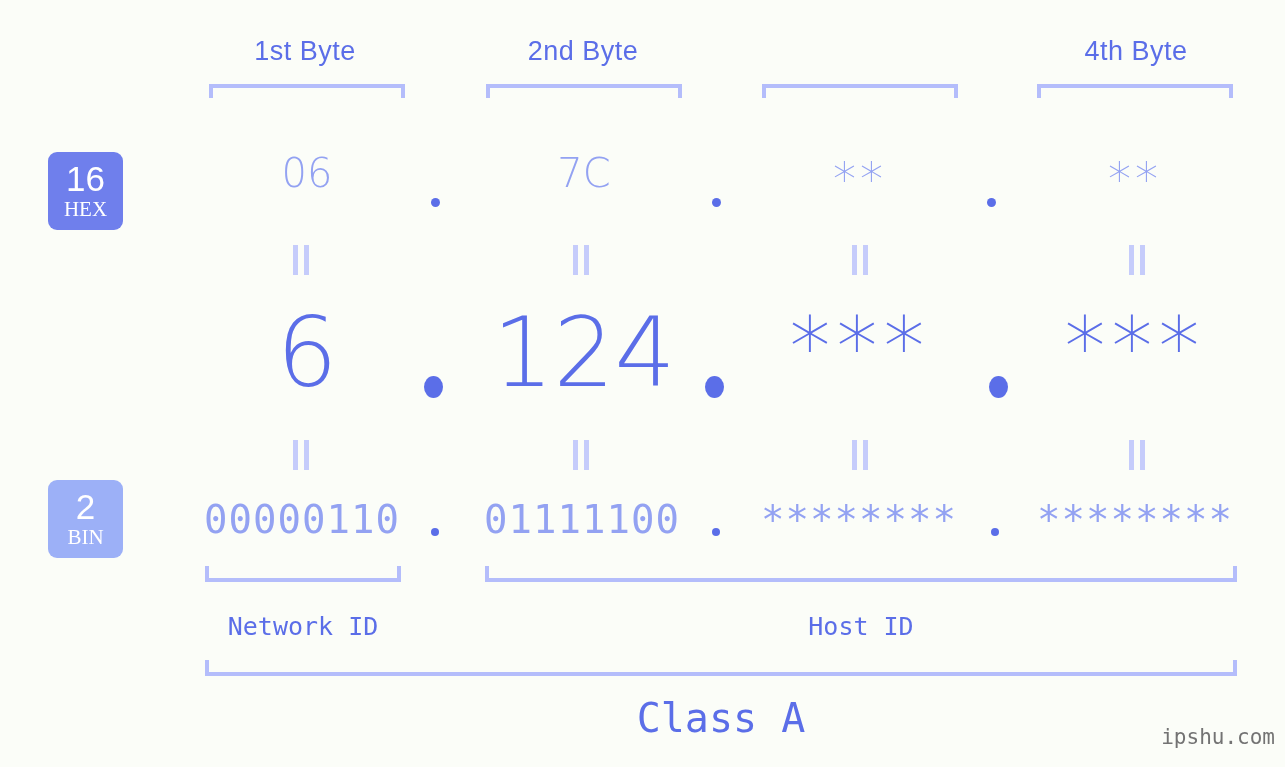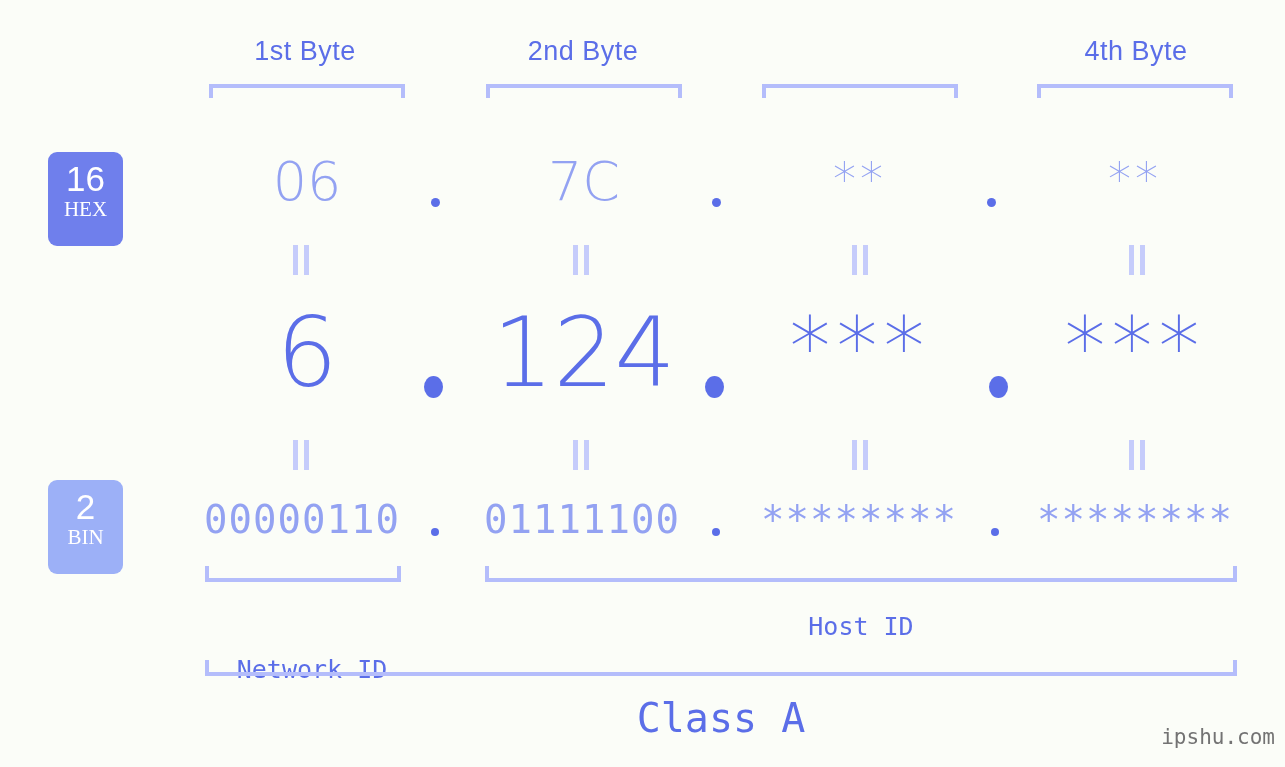--- a/index.html
+++ b/index.html
@@ -51,21 +51,21 @@
 
   
   .badge {
     position: absolute;
     width: 75px;
     border-radius: 9px;
     color: #ffffff;
     text-align: center;
     box-sizing: border-box;
     padding-top: 9px;
-    padding-bottom: 26px;
+    padding-bottom: 10px;
     line-height: 1;
   }
   .badge .num {
     display: block;
     font-size: 35px;
     font-weight: 400;
     letter-spacing: 0px;
   }
   .badge .nm {
     display: block;
@@ -80,21 +80,21 @@
 
   
   .cell {
     position: absolute;
     text-align: center;
     white-space: nowrap;
   }
 
   .row-hex .cell {
     color: #93a2f2;
-    font-size: 54px;
+    font-size: 40px;
     font-family: "DejaVu Sans", sans-serif;
     font-weight: 300;
   }
   .row-hex .cell.stars {
     color: #93a2f2;
     font-size: 46px;
     letter-spacing: 4px;
   }
 
   .row-dec .cell {
@@ -230,21 +230,21 @@
     <div class="cell" style="left:482px; top:497px; width:200px;">01111100</div>
     <div class="dot dot-bin" style="left:712px; top:528px;"></div>
     <div class="cell" style="left:759px; top:497px; width:200px;">********</div>
     <div class="dot dot-bin" style="left:991px; top:528px;"></div>
     <div class="cell" style="left:1035px; top:497px; width:200px;">********</div>
   </div>
 
   <div class="bracket-up" style="left:205px; top:566px; width:196px;"></div>
   <div class="bracket-up" style="left:485px; top:566px; width:752px;"></div>
 
-  <div class="caption" style="left:214px; top:612px; width:196px;margin-top:43px;">Network ID</div>
+  <div class="caption" style="left:205px; top:612px; width:196px;">Network ID</div>
   <div class="caption" style="left:485px; top:612px; width:752px;">Host ID</div>
 
   <div class="bracket-up" style="left:205px; top:660px; width:1032px;"></div>
   <div class="caption class-caption" style="left:205px; top:695px; width:1032px;">Class A</div>
 
   <div class="watermark">ipshu.com</div>
 
 </div>
 
 </body></html>

